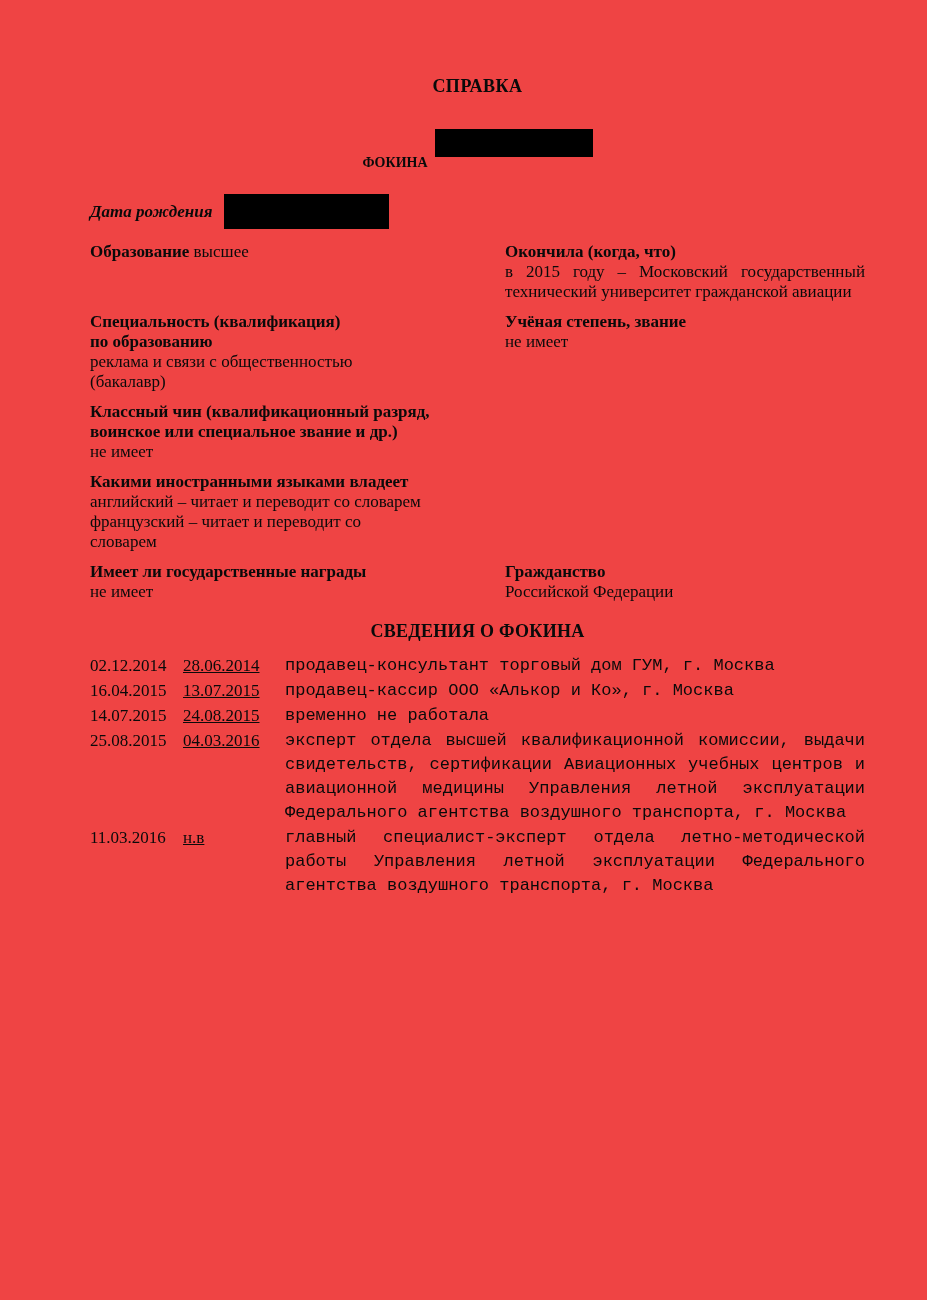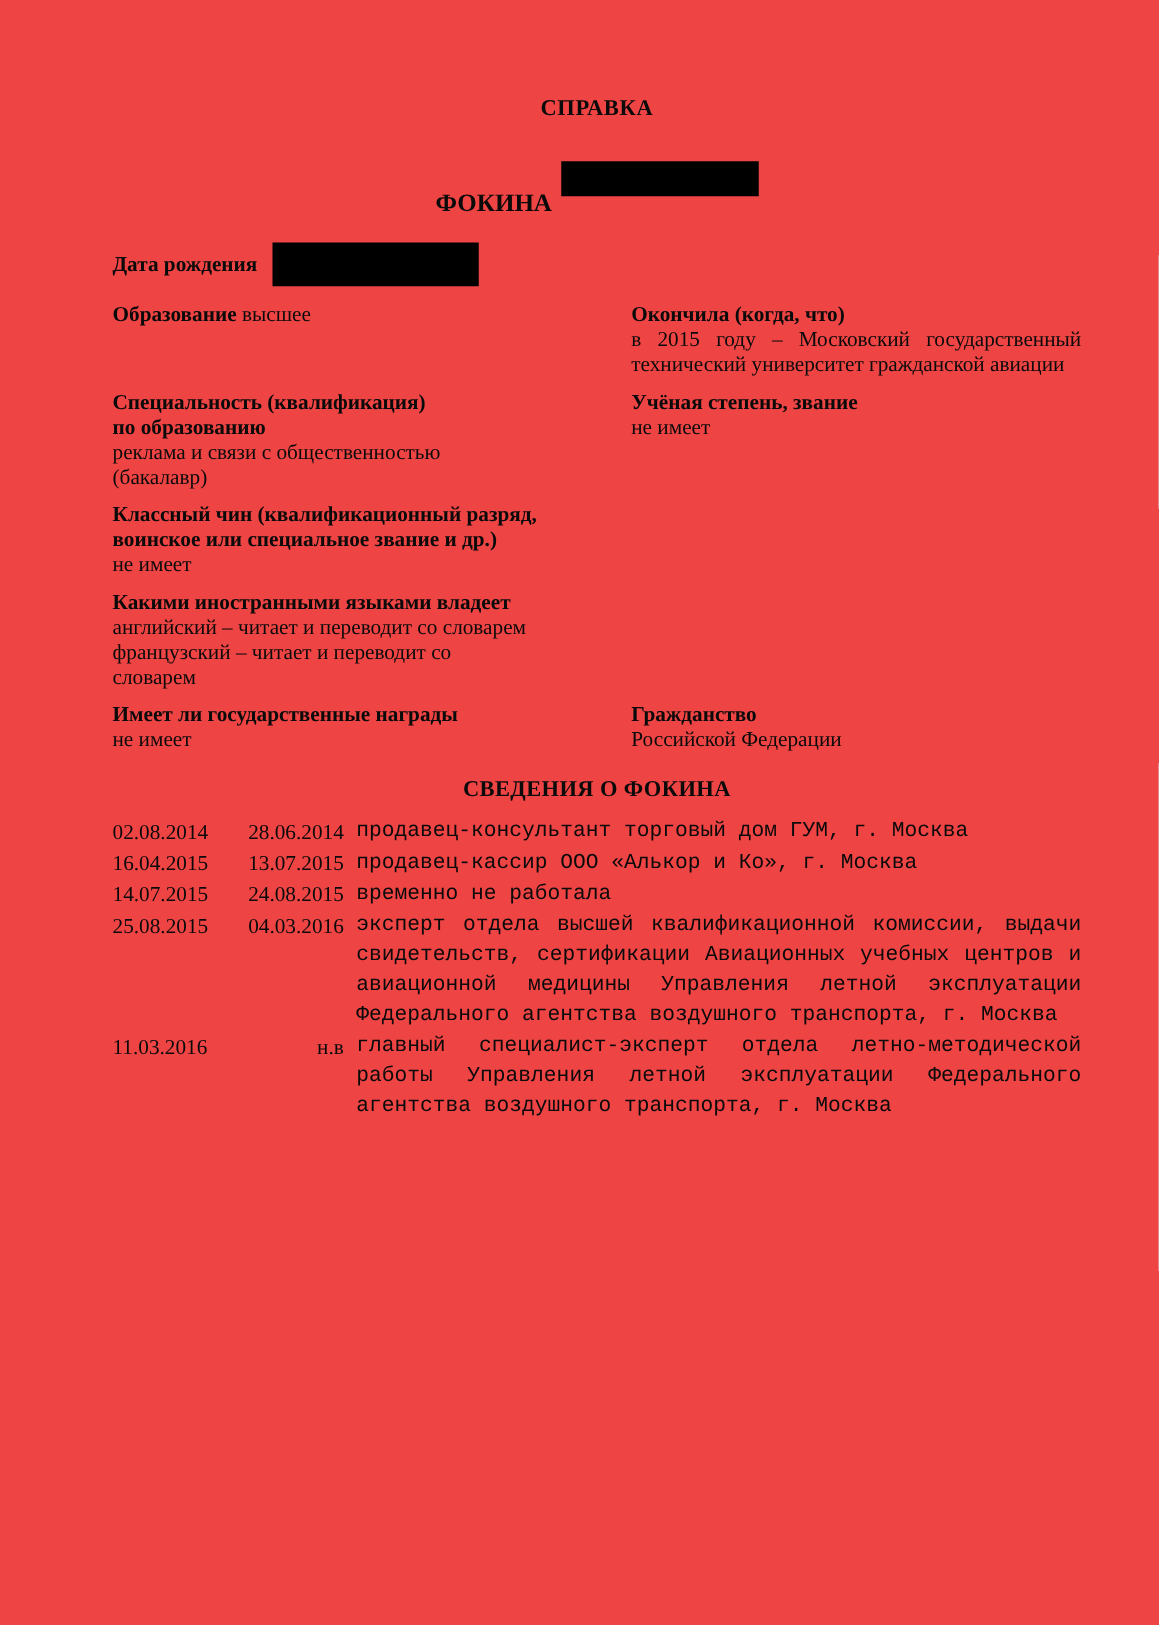--- a/index.html
+++ b/index.html
@@ -23,48 +23,48 @@
     font-size: 18px;
     letter-spacing: 0.5px;
   }
   .name-line {
     display: flex;
     justify-content: center;
     align-items: center;
     gap: 7px;
     margin-top: 17px;
   }
-  .name-label { font-weight: bold; font-size: 20px; margin-top: 40px; }
+  .name-label { font-weight: bold; font-size: 14px; margin-top: 40px; }
   .redact { background: #000; display: inline-block; flex: none; }
   .name-box  { width: 158px; height: 28px; }
   .date-box  { width: 165px; height: 35px; }
   .place-box { width: 90px;  height: 35px; }
 
   .row { display: flex; margin-bottom: 10px; }
   .cell-l { width: 400px; flex: none; }
   .cell-r { flex: 1; margin-left: 15px; }
 
   .birth-row { margin-top: 21px; margin-bottom: 13px; }
-  .birth-pair { display: flex; align-items: center; gap: 12px; }
+  .birth-pair { display: flex; align-items: center; gap: 12px; font-style: italic; }
 
   .lbl { font-weight: bold; white-space: pre-line; }
   .val { white-space: pre-line; }
   .justify { text-align: justify; }
 
   .work-title {
     text-align: center;
     font-weight: bold;
     font-size: 18px;
     margin: 19px 0 13px 0;
     letter-spacing: 0.3px;
   }
   .work-rows { line-height: 24px; }
   .work-row { display: flex; margin-bottom: 1px; }
   .wr-from { width: 93px;  flex: none; }
-  .wr-to   { width: 92px;  flex: none; text-align: right; }
+  .wr-to   { width: 92px;  flex: none; text-align: left; text-decoration: underline; }
   .wr-text { flex: 1; margin-left: 10px; text-align: justify; font-family: Liberation Mono, monospace; }
 </style>
 </head>
 <body>
 
 <div class="page">
 
   <div class="doc-title">СПРАВКА</div>
 
   <div class="name-line">
@@ -129,21 +129,21 @@
     <div class="cell-r">
       <div class="lbl">Гражданство</div>
       <div class="val">Российской Федерации</div>
     </div>
   </div>
 
   <div class="work-title">СВЕДЕНИЯ О ФОКИНА</div>
 
   <div class="work-rows">
       <div class="work-row">
-        <div class="wr-from">02.08.2014</div>
+        <div class="wr-from">02.12.2014</div>
         <div class="wr-to">28.06.2014</div>
         <div class="wr-text">продавец-консультант торговый дом ГУМ, г. Москва</div>
       </div>
       <div class="work-row">
         <div class="wr-from">16.04.2015</div>
         <div class="wr-to">13.07.2015</div>
         <div class="wr-text">продавец-кассир ООО «Алькор и Ко», г. Москва</div>
       </div>
       <div class="work-row">
         <div class="wr-from">14.07.2015</div>

